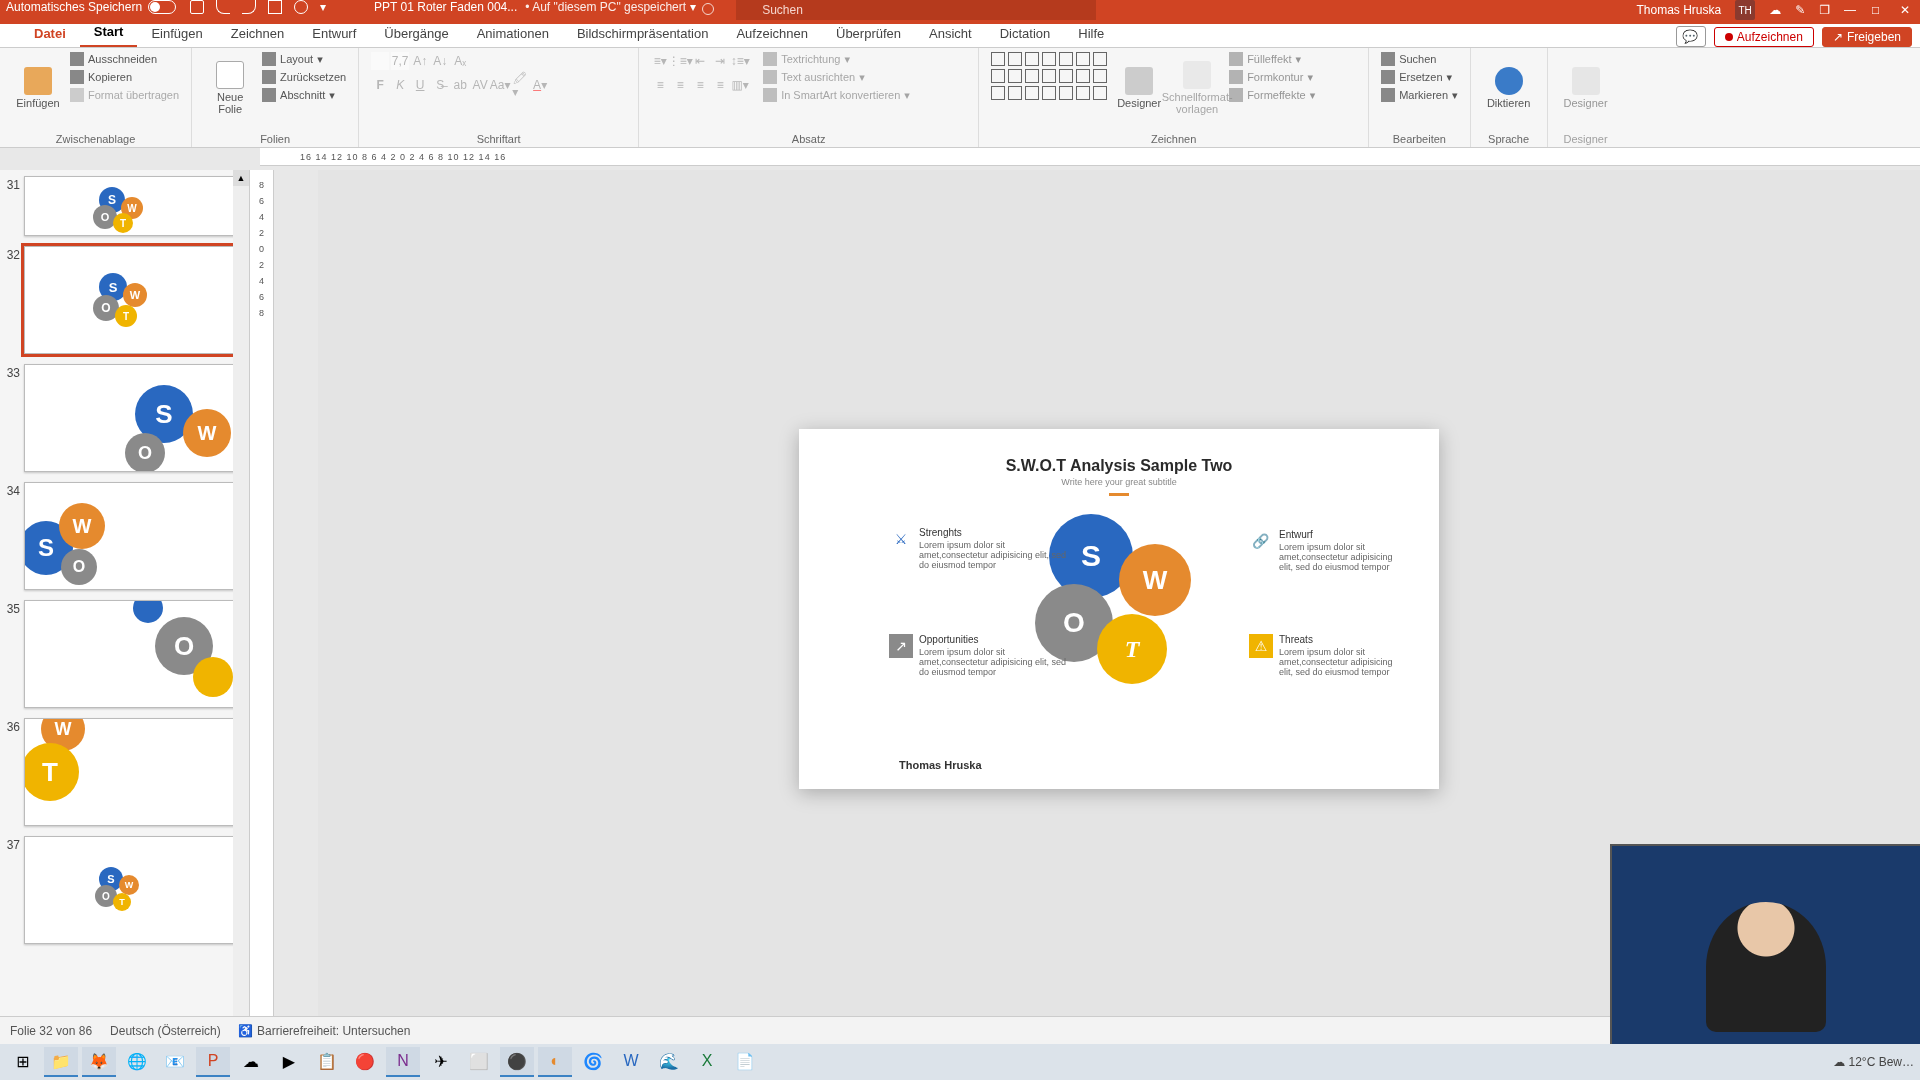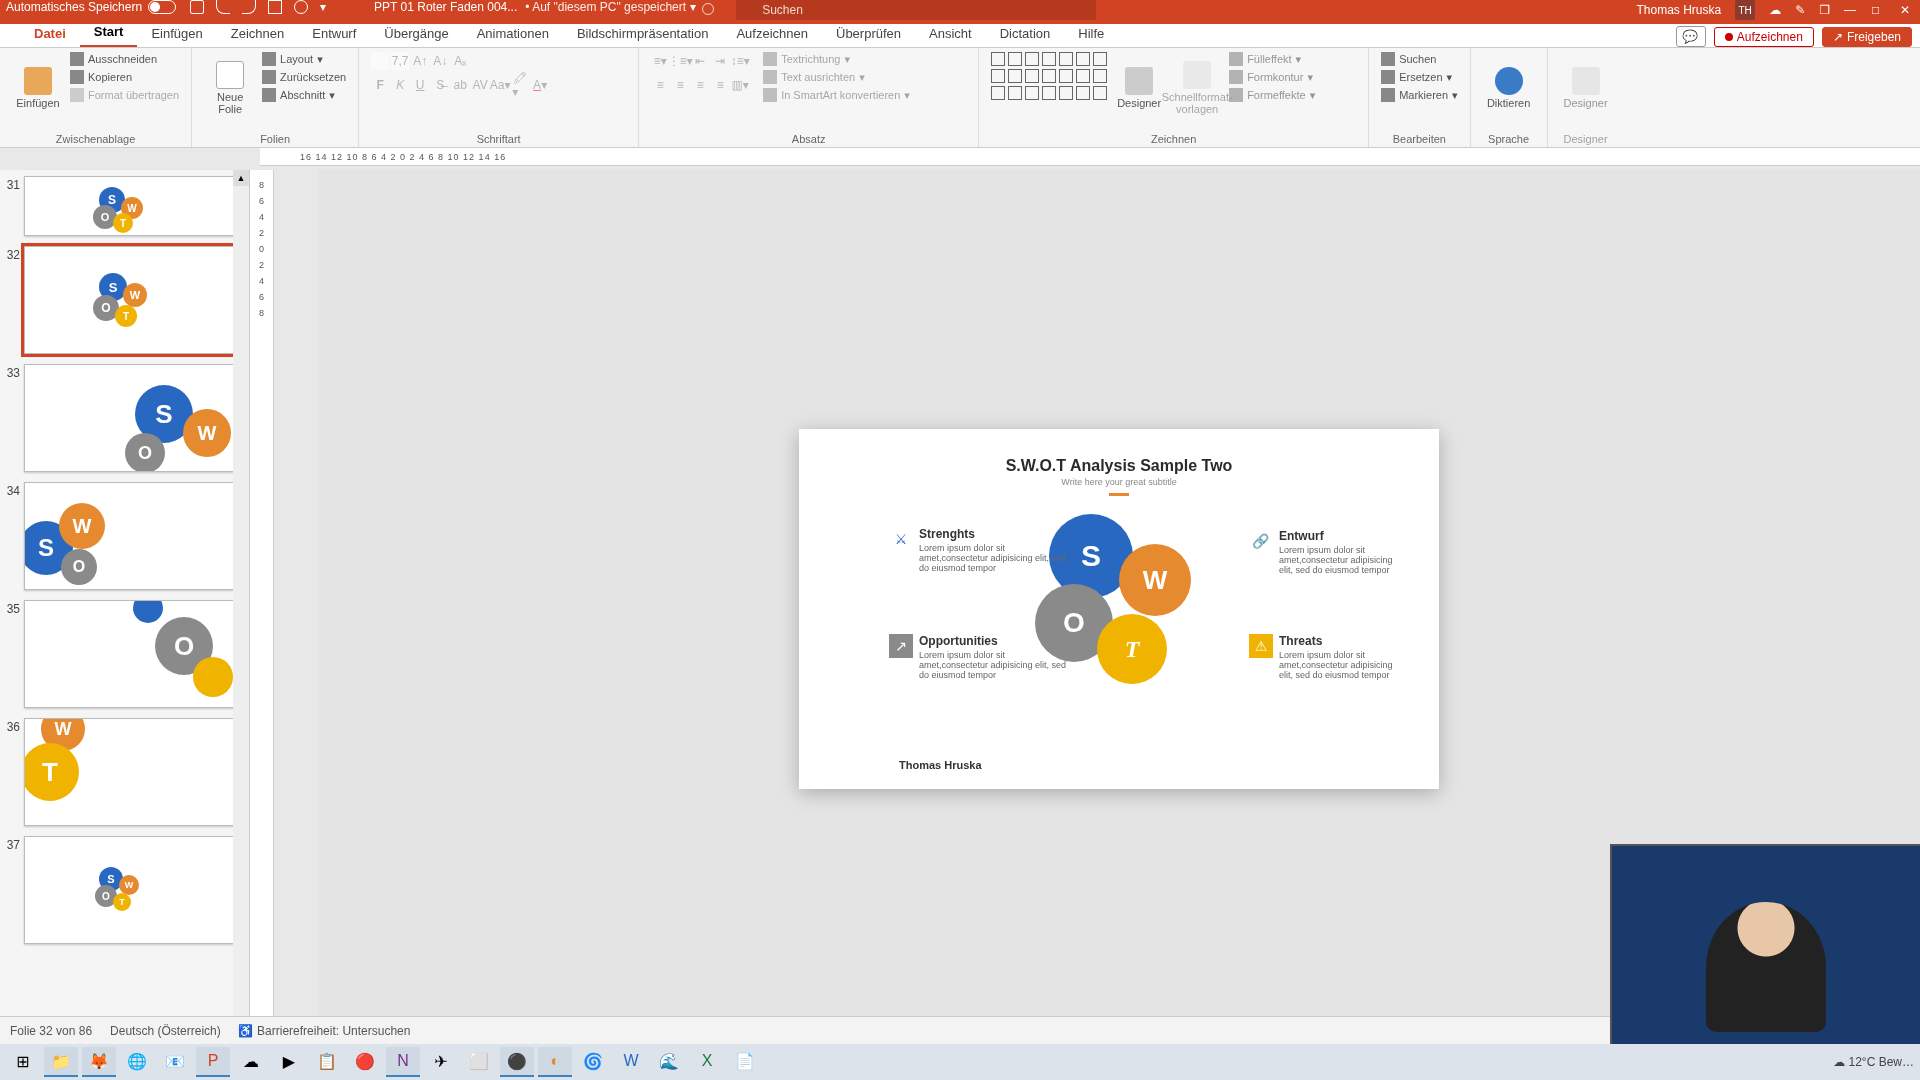--- a/index.html
+++ b/index.html
@@ -79,21 +79,21 @@
 .slide .title { text-align:center; font-size:16px; font-weight:700; color:#2a2a2a; padding-top:28px; }
 .slide .sub { text-align:center; font-size:9px; color:#888; margin-top:2px; }
 .slide .ub { width:20px; height:3px; background:#e58a2e; margin:6px auto 0; }
 .swot { position:absolute; top:85px; left:50%; transform:translateX(-50%); width:200px; height:190px; }
 .cir { position:absolute; border-radius:50%; display:flex; align-items:center; justify-content:center; color:#fff; font-weight:700; }
 .cir.s { width:84px;height:84px;background:#2968c0;top:0;left:30px;font-size:30px; }
 .cir.w { width:72px;height:72px;background:#e58a2e;top:30px;left:100px;font-size:26px; }
 .cir.o { width:78px;height:78px;background:#8a8a8a;top:70px;left:16px;font-size:28px; }
 .cir.t { width:70px;height:70px;background:#f0b400;top:100px;left:78px;font-size:24px;font-style:italic;font-family:serif; }
 .qbox { position:absolute; width:150px; font-size:9px; color:#666; }
-.qbox .h { font-weight:700; color:#333; font-size:12px; margin-bottom:2px; }
+.qbox .h { font-weight:400; color:#333; font-size:10px; margin-bottom:2px; }
 .qbox .ic { width:24px; height:24px; position:absolute; left:-30px; top:0; display:flex; align-items:center; justify-content:center; font-size:14px; }
 .q1{top:98px;left:120px;} .q2{top:100px;right:30px;width:130px;} .q3{top:205px;left:120px;} .q4{top:205px;right:30px;width:130px;}
 .q1 .ic{color:#2968c0;} .q2 .ic{color:#e58a2e;} .q3 .ic{background:#8a8a8a;color:#fff;} .q4 .ic{background:#f0b400;color:#fff;}
 .author { position:absolute; bottom:18px; left:100px; font-size:11px; font-weight:600; color:#333; }
 
 
 .status { position:absolute; bottom:0; left:0; right:0; height:28px; background:#f3f3f3; border-top:1px solid #ccc; display:flex; align-items:center; font-size:12px; color:#555; padding:0 10px; gap:18px; }
 .status .right { margin-left:auto; display:flex; gap:14px; align-items:center; }
 .tb { position:absolute; bottom:0; left:0; right:0; height:36px; background:#dce3ea; display:flex; align-items:center; padding:0 6px; gap:4px; }
 .tb .ti { width:34px; height:30px; display:flex; align-items:center; justify-content:center; border-bottom:2px solid transparent; }

